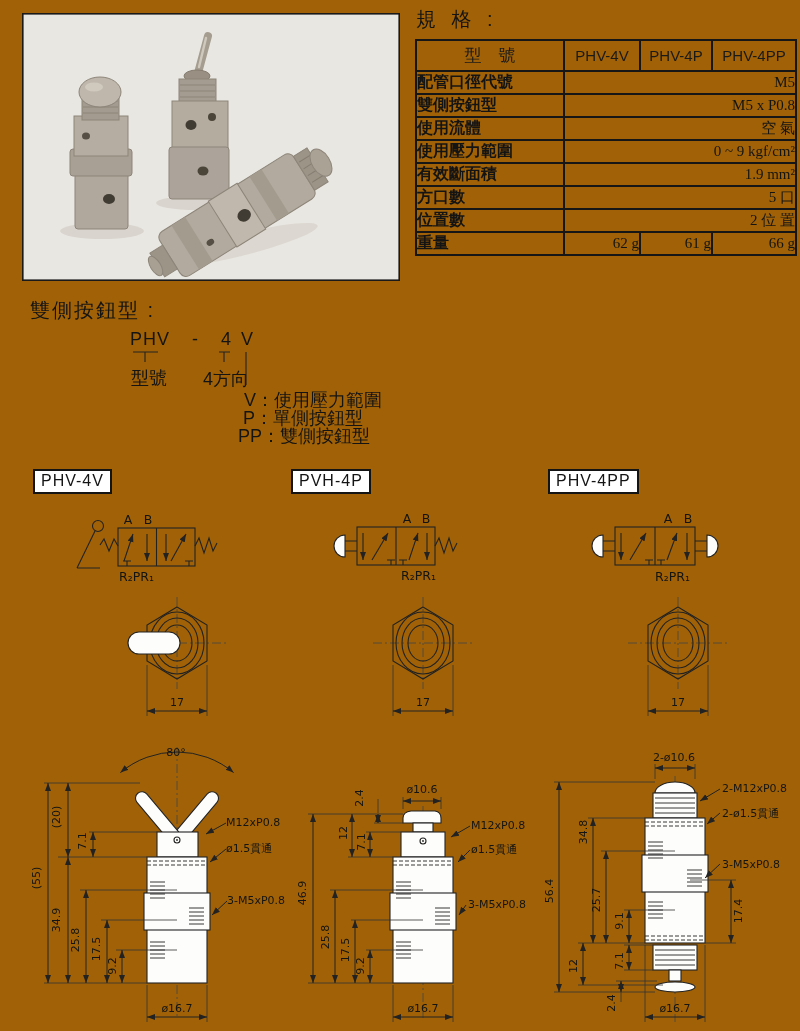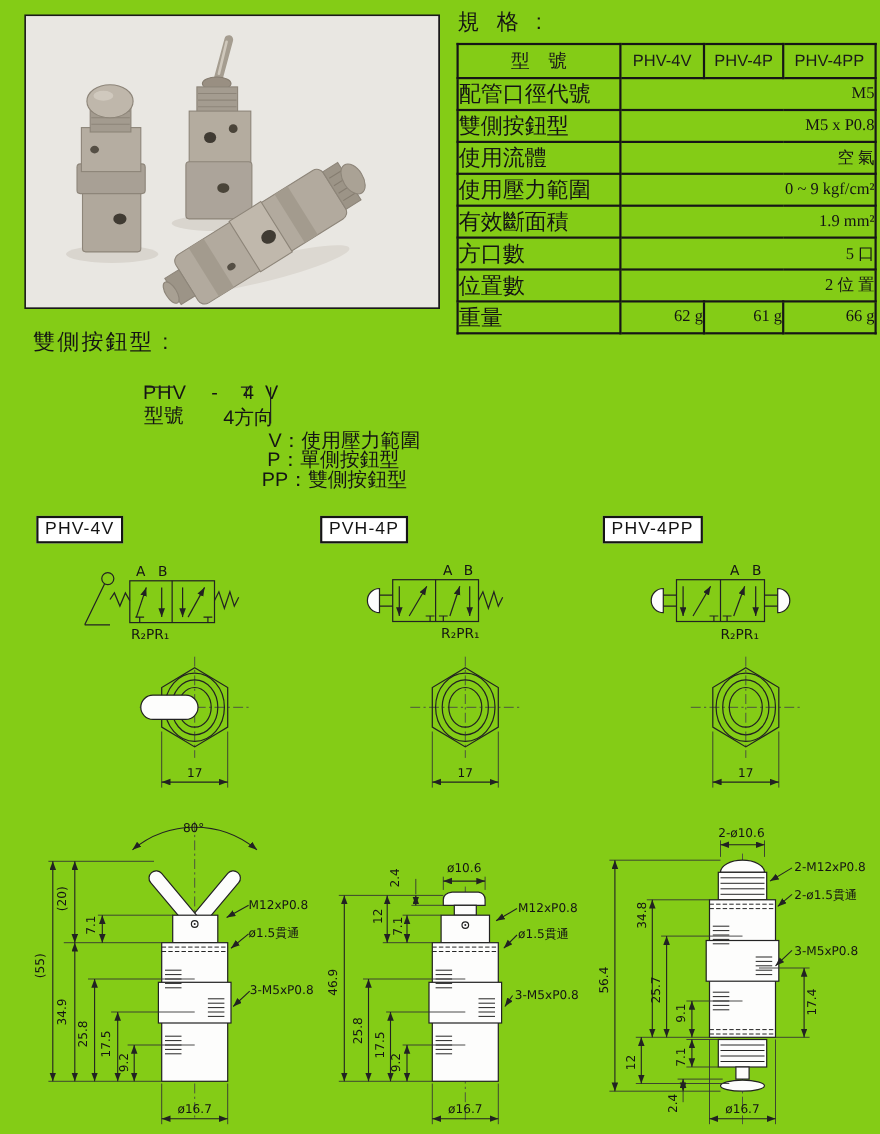--- a/index.html
+++ b/index.html
@@ -1,31 +1,31 @@
 <!DOCTYPE html>
 <html><head>
 <meta charset="utf-8">
 <style>
   html,body{margin:0;padding:0;background:#ffffff;}
-  .page{position:relative;width:800px;height:1031px;background:#84cc16;overflow:hidden;
+  .page{position:relative;width:800px;height:1031px;background:#a16207;overflow:hidden;
         font-family:"Liberation Sans",sans-serif;color:#1a1a1a;}
   
   .photo{position:absolute;left:22px;top:13px;width:378px;height:268px;}
   
   .spec-title{position:absolute;left:416px;top:6px;font-size:20px;letter-spacing:5px;color:#141414;}
   table.spec{position:absolute;left:415px;top:39px;width:380px;border-collapse:collapse;table-layout:fixed;}
   table.spec td{border:2px solid #161616;height:21px;padding:0;overflow:hidden;white-space:nowrap;}
   table.spec tr.hdr td{height:29px;}
-  td.lbl{font-size:20px;padding-left:3px;color:#141414;}
+  td.lbl{font-size:16px;padding-left:3px;color:#141414;font-weight:bold;}
   td.lblc{font-size:17px;text-align:center;}
   td.val{font-family:"Liberation Serif",serif;font-size:15px;text-align:right;color:#141414;}
   td.mh{font-size:15px;text-align:center;letter-spacing:0;}
   
   .order-title{position:absolute;left:30px;top:297px;font-size:20px;letter-spacing:2px;color:#141414;}
-  .code{position:absolute;top:347px;font-size:18px;letter-spacing:1px;color:#141414;}
+  .code{position:absolute;top:329px;font-size:18px;letter-spacing:1px;color:#141414;}
   .small-lab{position:absolute;font-size:18px;color:#141414;}
   
   .mbox{position:absolute;border:2px solid #141414;font-size:16px;letter-spacing:1px;
         padding:1px 6px 2px 6px;background:#fff;color:#141414;}
   
   svg.lines{position:absolute;left:0;top:0;}
   svg .ln{stroke:#222;stroke-width:1.1;fill:none;}
   svg .thin{stroke:#333;stroke-width:0.8;fill:none;}
   svg .dim{stroke:#222;stroke-width:1;fill:none;}
   svg .dash{stroke:#222;stroke-width:0.9;fill:none;stroke-dasharray:4 2;}

